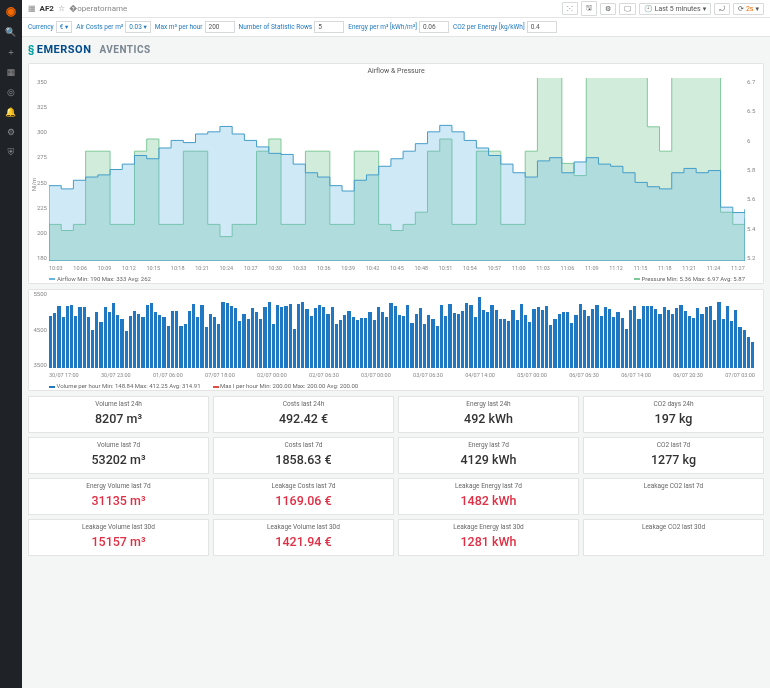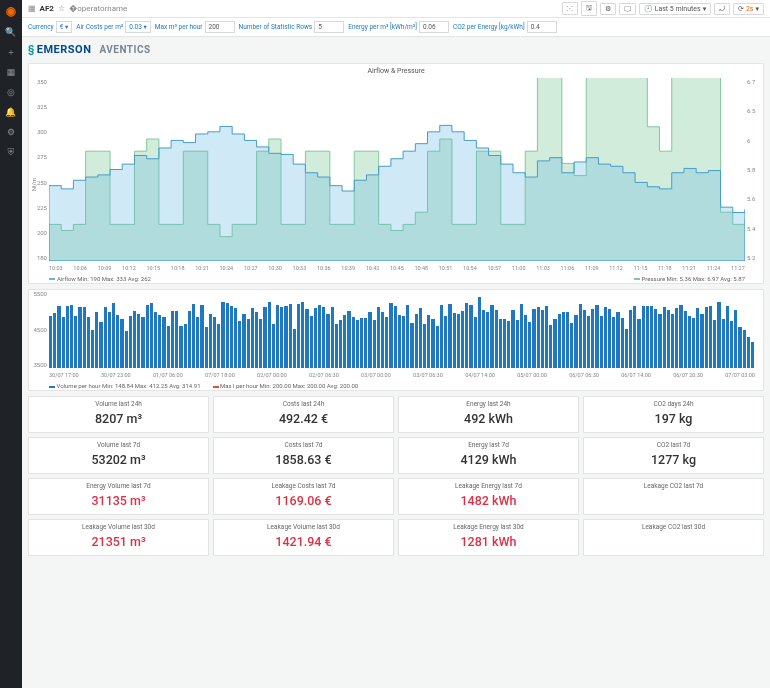--- a/index.html
+++ b/index.html
@@ -442,21 +442,21 @@
           </div>
           <div class="statpanel">
             <div class="stat-title">Leakage Energy last 7d</div>
             <div class="stat-value red">1482 kWh</div>
           </div>
           <div class="statpanel">
             <div class="stat-title">Leakage CO2 last 7d</div>
           </div>
           <div class="statpanel">
             <div class="stat-title">Leakage Volume last 30d</div>
-            <div class="stat-value red">21351 m³</div>
+            <div class="stat-value red">15157 m³</div>
           </div>
           <div class="statpanel">
             <div class="stat-title">Leakage Volume last 30d</div>
             <div class="stat-value red">1421.94 €</div>
           </div>
           <div class="statpanel">
             <div class="stat-title">Leakage Energy last 30d</div>
             <div class="stat-value red">1281 kWh</div>
           </div>
           <div class="statpanel">

